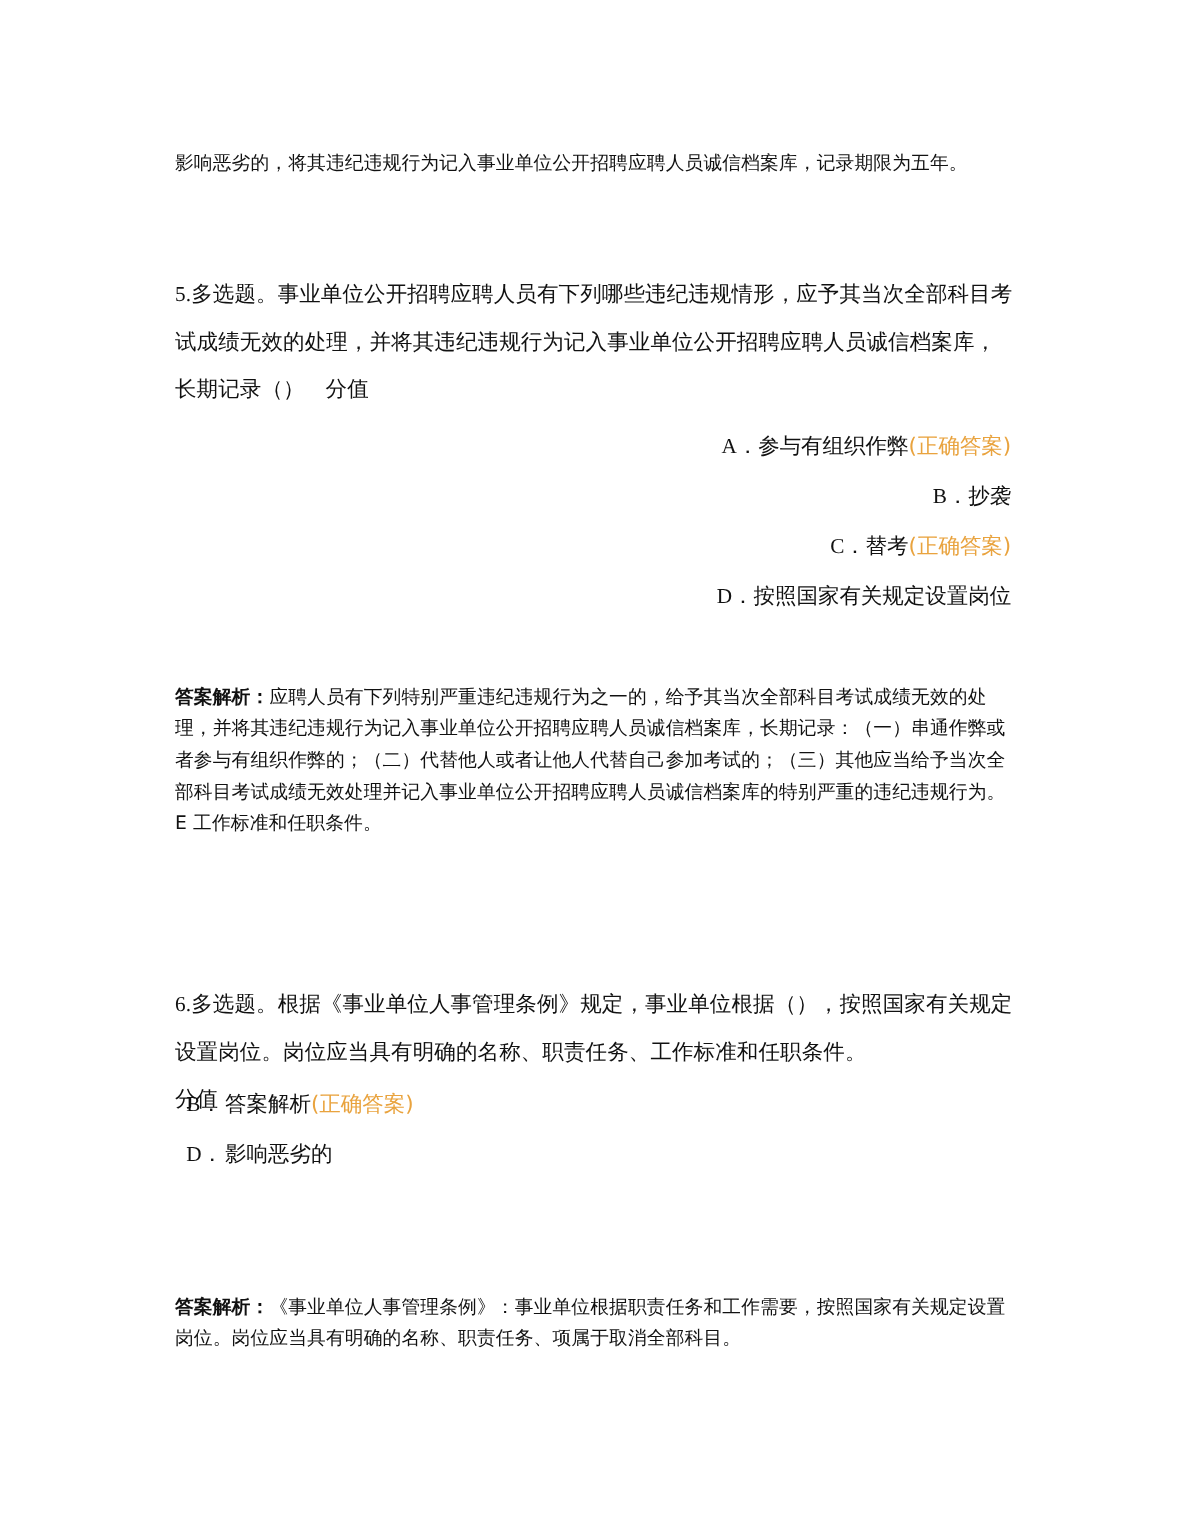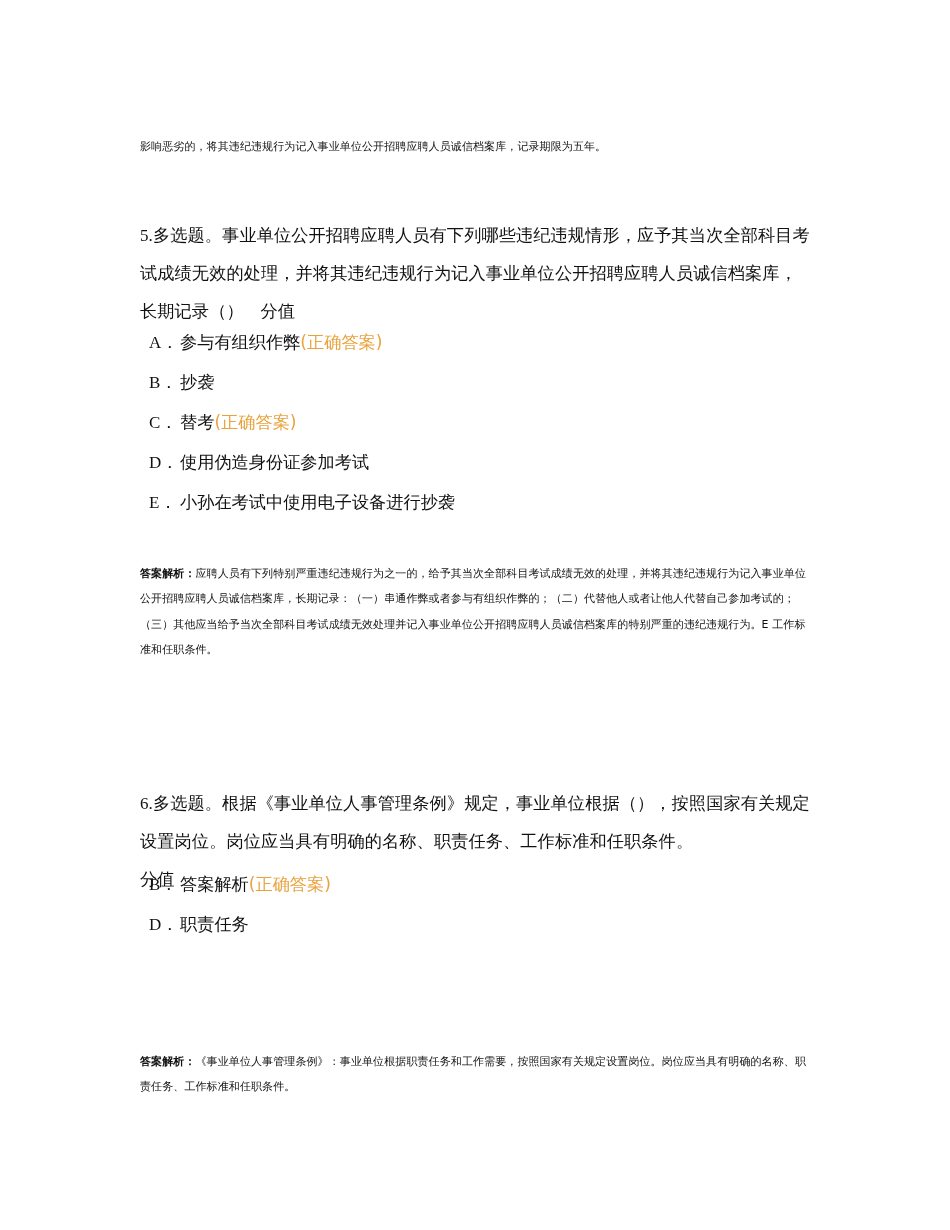--- a/index.html
+++ b/index.html
@@ -18,25 +18,24 @@
     .page {
       position: absolute;
       left: 140px;
       top: 0;
       width: 672px;
     }
     .para {
       position: absolute;
       left: 0;
       width: 672px;
-      font-size: 11px;
+      font-size: 15px;
       line-height: 25.3px;
       letter-spacing: 0.1px;
       word-break: break-all;
-      margin-top: 16px;
     }
     .question {
       position: absolute;
       left: 0;
       width: 672px;
       font-size: 17.2px;
       line-height: 37.8px;
       letter-spacing: 0.1px;
       word-break: break-all;
     }
@@ -70,46 +69,43 @@
   </style>
 </head>
 <body>
 
 <div class="page">
 
   <div class="para" style="top:118px;">影响恶劣的，将其违纪违规行为记入事业单位公开招聘应聘人员诚信档案库，记录期限为五年。</div>
 
   <div class="question" style="top:217px;"><span class="qnum">5.</span><span>多选题。</span><span>事业单位公开招聘应聘人员有下列哪些违纪违规情形，应予其当次全部科目考试成绩无效的处理，并将其违纪违规行为记入事业单位公开招聘应聘人员诚信档案库，长期记录（）</span>&nbsp;&nbsp;&nbsp;<span>分值</span></div>
 
-  <div class="options" style="top:322px;">
+  <div class="options" style="top:337px;text-align:right;">
     <div class="option">
       <span class="opt-letter">A．</span><span>参与有组织作弊</span><span class="correct">(正确答案)</span>
     </div>
     <div class="option">
       <span class="opt-letter">B．</span><span>抄袭</span>
     </div>
     <div class="option">
       <span class="opt-letter">C．</span><span>替考</span><span class="correct">(正确答案)</span>
     </div>
     <div class="option">
-      <span class="opt-letter">D．</span><span>使用伪造身份证参加考试</span>
-    </div>
-    <div class="option">
-      <span class="opt-letter">E．</span><span>小孙在考试中使用电子设备进行抄袭</span>
+      <span class="opt-letter">D．</span><span>按照国家有关规定设置岗位</span>
     </div>
   </div>
 
   <div class="para" style="top:545px;"><span class="expl-label">答案解析：</span><span>应聘人员有下列特别严重违纪违规行为之一的，给予其当次全部科目考试成绩无效的处理，并将其违纪违规行为记入事业单位公开招聘应聘人员诚信档案库，长期记录：（一）串通作弊或者参与有组织作弊的；（二）代替他人或者让他人代替自己参加考试的；（三）其他应当给予当次全部科目考试成绩无效处理并记入事业单位公开招聘应聘人员诚信档案库的特别严重的违纪违规行为。E 工作标准和任职条件。</span></div>
 
   <div class="question" style="top:785px;"><span class="qnum">6.</span><span>多选题。</span><span>根据《事业单位人事管理条例》规定，事业单位根据（），按照国家有关规定设置岗位。岗位应当具有明确的名称、职责任务、工作标准和任职条件。</span><br><span>分值</span></div>
 
   <div class="options" style="top:864px;">
     <div class="option">
       <span class="opt-letter">B．</span><span>答案解析</span><span class="correct">(正确答案)</span>
     </div>
     <div class="option">
-      <span class="opt-letter">D．</span><span>职责任务</span>
+      <span class="opt-letter">D．</span><span>影响恶劣的</span>
     </div>
   </div>
 
-  <div class="para" style="top:1033px;"><span class="expl-label">答案解析：</span><span>《事业单位人事管理条例》：事业单位根据职责任务和工作需要，按照国家有关规定设置岗位。岗位应当具有明确的名称、职责任务、工作标准和任职条件。</span></div>
+  <div class="para" style="top:1033px;"><span class="expl-label">答案解析：</span><span>《事业单位人事管理条例》：事业单位根据职责任务和工作需要，按照国家有关规定设置岗位。岗位应当具有明确的名称、职责任务、项属于取消全部科目。</span></div>
 
 </div>
 
 </body></html>

